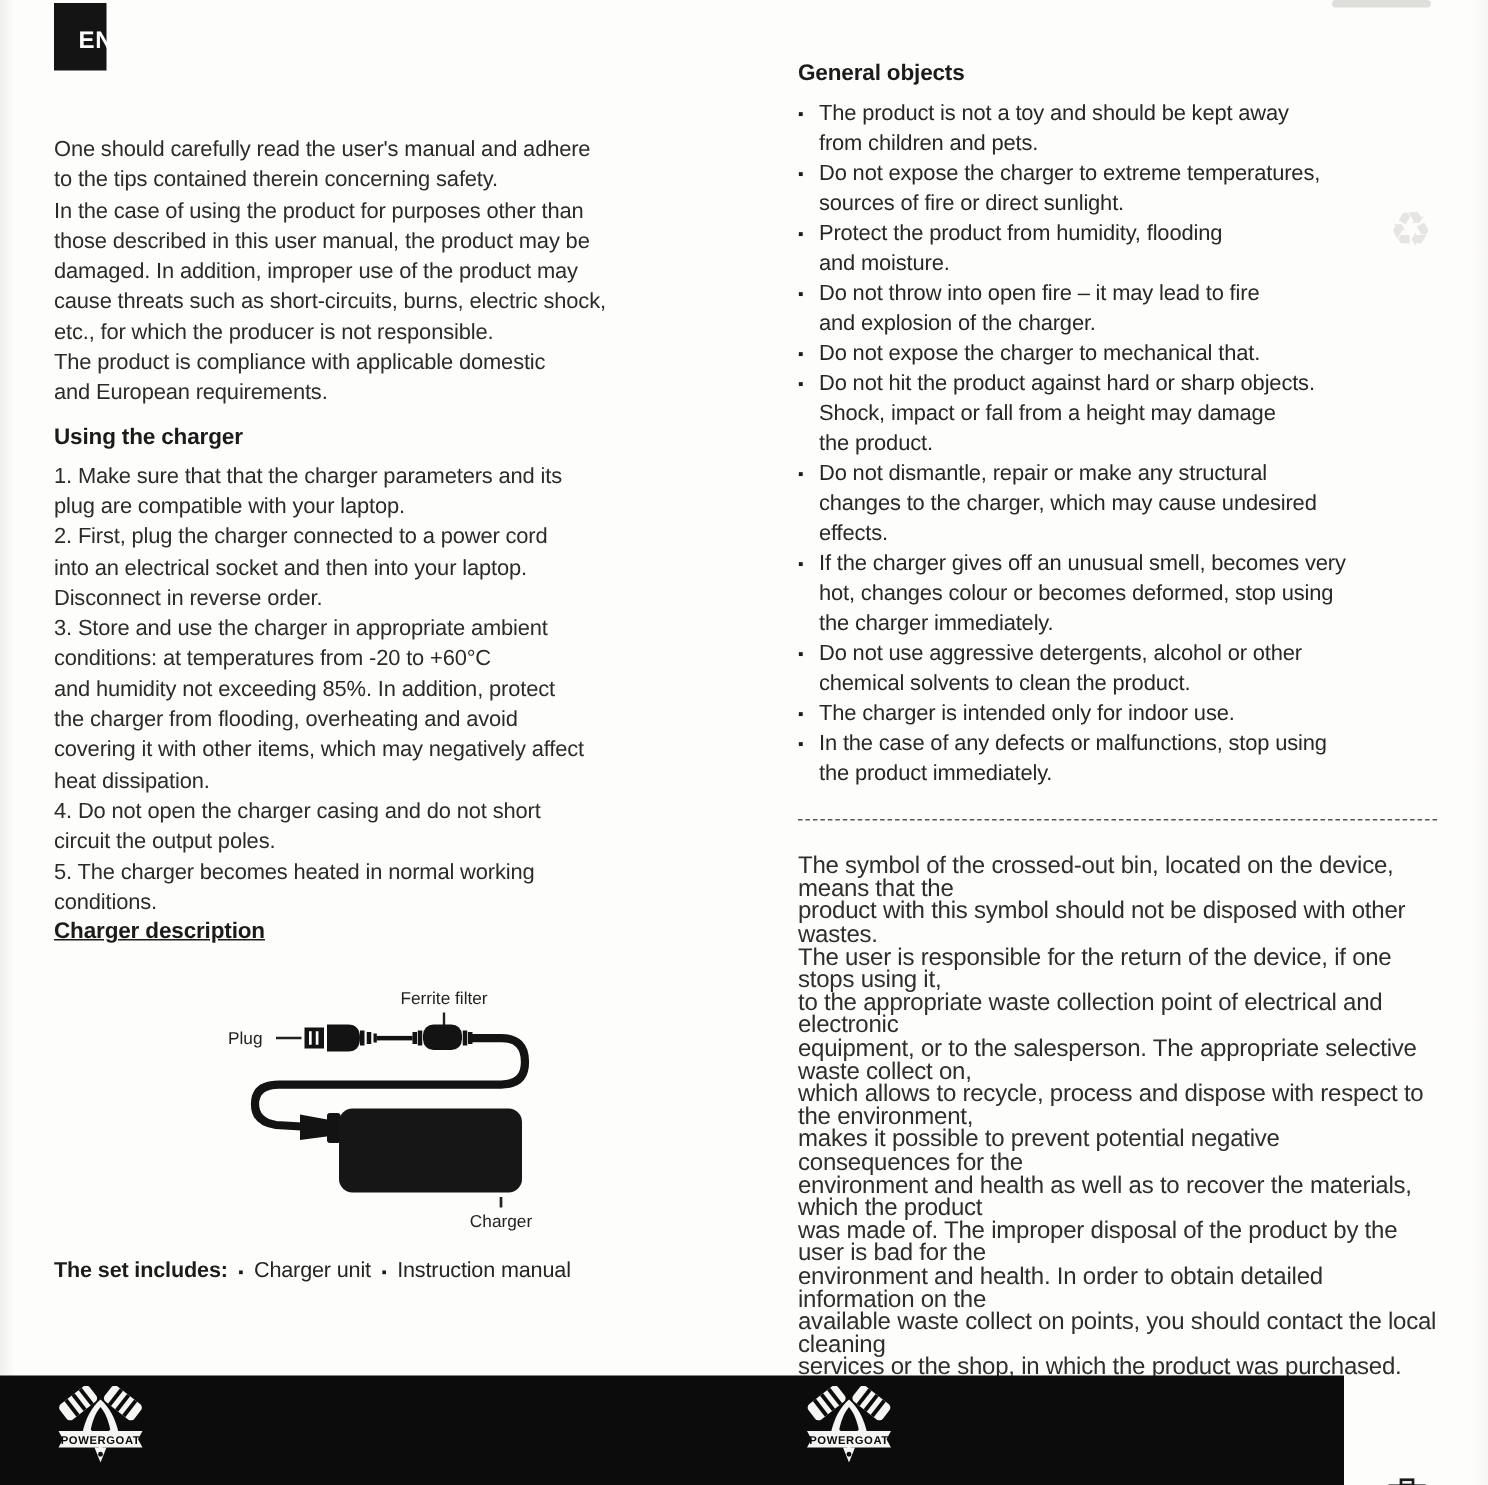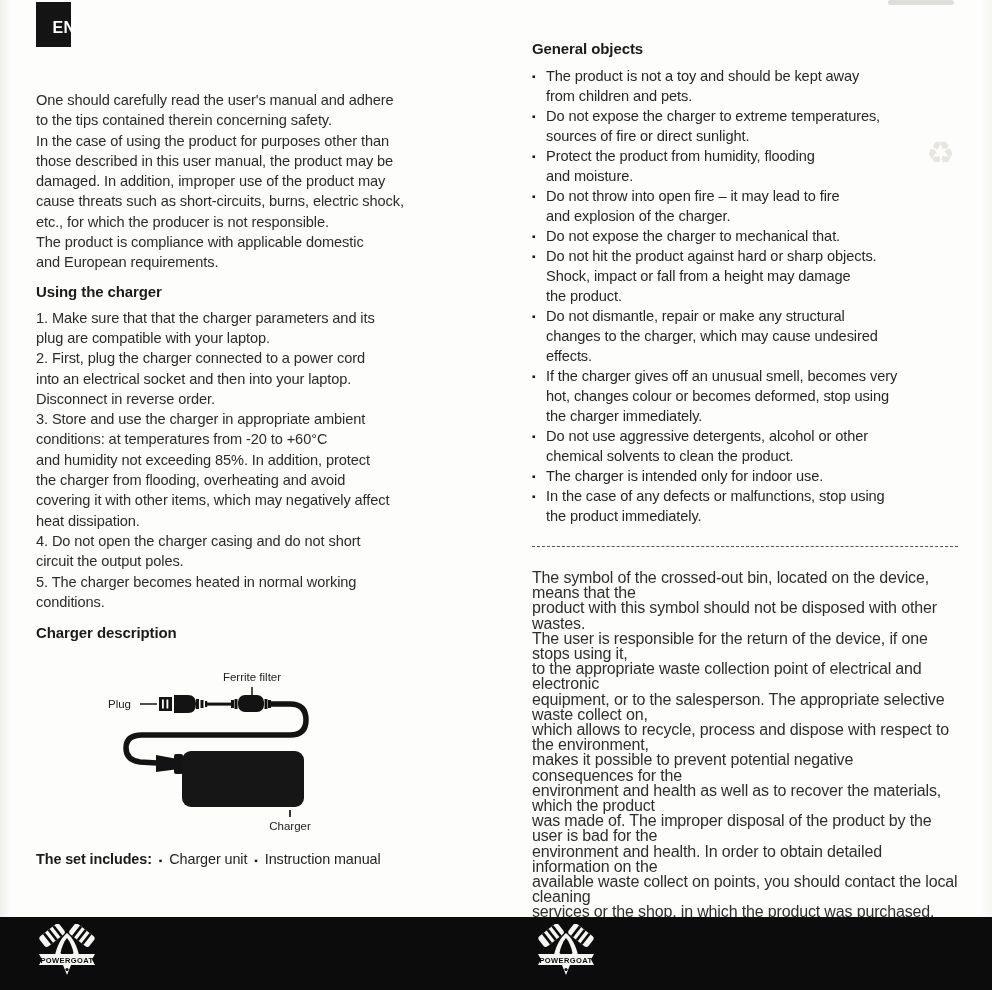--- a/index.html
+++ b/index.html
@@ -15,22 +15,22 @@
   .lang-badge{
     position:absolute;left:36px;top:2px;width:35px;height:45px;background:#141414;
     color:#ffffff;font-weight:700;font-size:16px;letter-spacing:0.5px;
     display:flex;align-items:center;justify-content:center;padding-top:6px;box-sizing:border-box;padding-left:21px;
   }
   
   #left-col{left:36px;top:66px;width:432px;}
   #safety-para{margin-top:24px;}
   #using-heading{margin-top:10px;}
   #using-para{margin-top:8px;}
-  #desc-heading{margin-top:12px;}
-  #diagram-wrap{margin-top:26px;margin-left:64px;width:240px;height:168px;}
+  #desc-heading{text-decoration:underline;}
+  #diagram-wrap{margin-top:26px;margin-left:108px;width:240px;height:168px;}
   .set-line{margin-top:16px;font-size:14.4px;letter-spacing:-0.1px;color:#242424;display:flex;align-items:flex-end;gap:7px;}
   .set-label{font-weight:700;color:#1b1b1b;}
   .inline-bullet{font-size:10px;position:relative;top:-1px;color:#1b1b1b;}
   
   #right-col{left:532px;top:40px;width:426px;}
   .bullet-list{list-style:none;margin:9px 0 0 0;padding:0;}
   .bullet-list li{display:flex;font-size:14.6px;line-height:20px;letter-spacing:-0.1px;color:#272727;}
   .bullet-list .bullet{width:14px;flex:0 0 14px;font-size:10.5px;line-height:20px;color:#1b1b1b;}
   .bullet-list .li-lines{flex:1;white-space:pre-line;}
   .divider{margin-top:20px;border-top:1.8px dashed #555;height:0;}
@@ -40,21 +40,21 @@
   .marks-row{margin-top:64px;display:flex;align-items:center;justify-content:flex-end;gap:0;}
   .ukca{font-weight:800;font-size:20px;line-height:16px;letter-spacing:1.5px;color:#161616;text-align:center;}
   .rohs{border:2.5px solid #161616;text-align:center;background:#fdfdfb;}
   .rohs-title{font-size:16px;font-weight:800;letter-spacing:0.5px;padding:0 5px;color:#161616;line-height:20px;}
   .rohs-sub{background:#0c4a6e;color:#ffffff;font-size:10.5px;font-weight:400;padding:1px 4px 2px;line-height:12px;}
   .recycle-glyph{font-family:"DejaVu Sans",sans-serif;font-size:33px;line-height:34px;color:#161616;}
   
   .watermark{position:absolute;left:926px;top:134px;font-family:"DejaVu Sans",sans-serif;font-size:32px;color:#e7e5e1;}
   .smudge{position:absolute;left:888px;top:0;width:66px;height:5px;background:#b9b7b3;opacity:.45;border-radius:3px;}
   
-  .footer-bar{position:absolute;left:0;top:917px;width:992px;height:73px;background:#0c0c0c;}
+  .footer-bar{position:absolute;left:0;top:917px;width:896px;height:73px;background:#0c0c0c;}
   .brand-logo{position:absolute;top:7px;width:62px;height:58px;}
   .brand-logo.first{left:36px;}
   .brand-logo.second{left:535px;}
   svg text{font-family:"Liberation Sans","DejaVu Sans",sans-serif;}
 </style>
 </head>
 <body>
 
 <div class="lang-badge">
   <span>EN</span>

